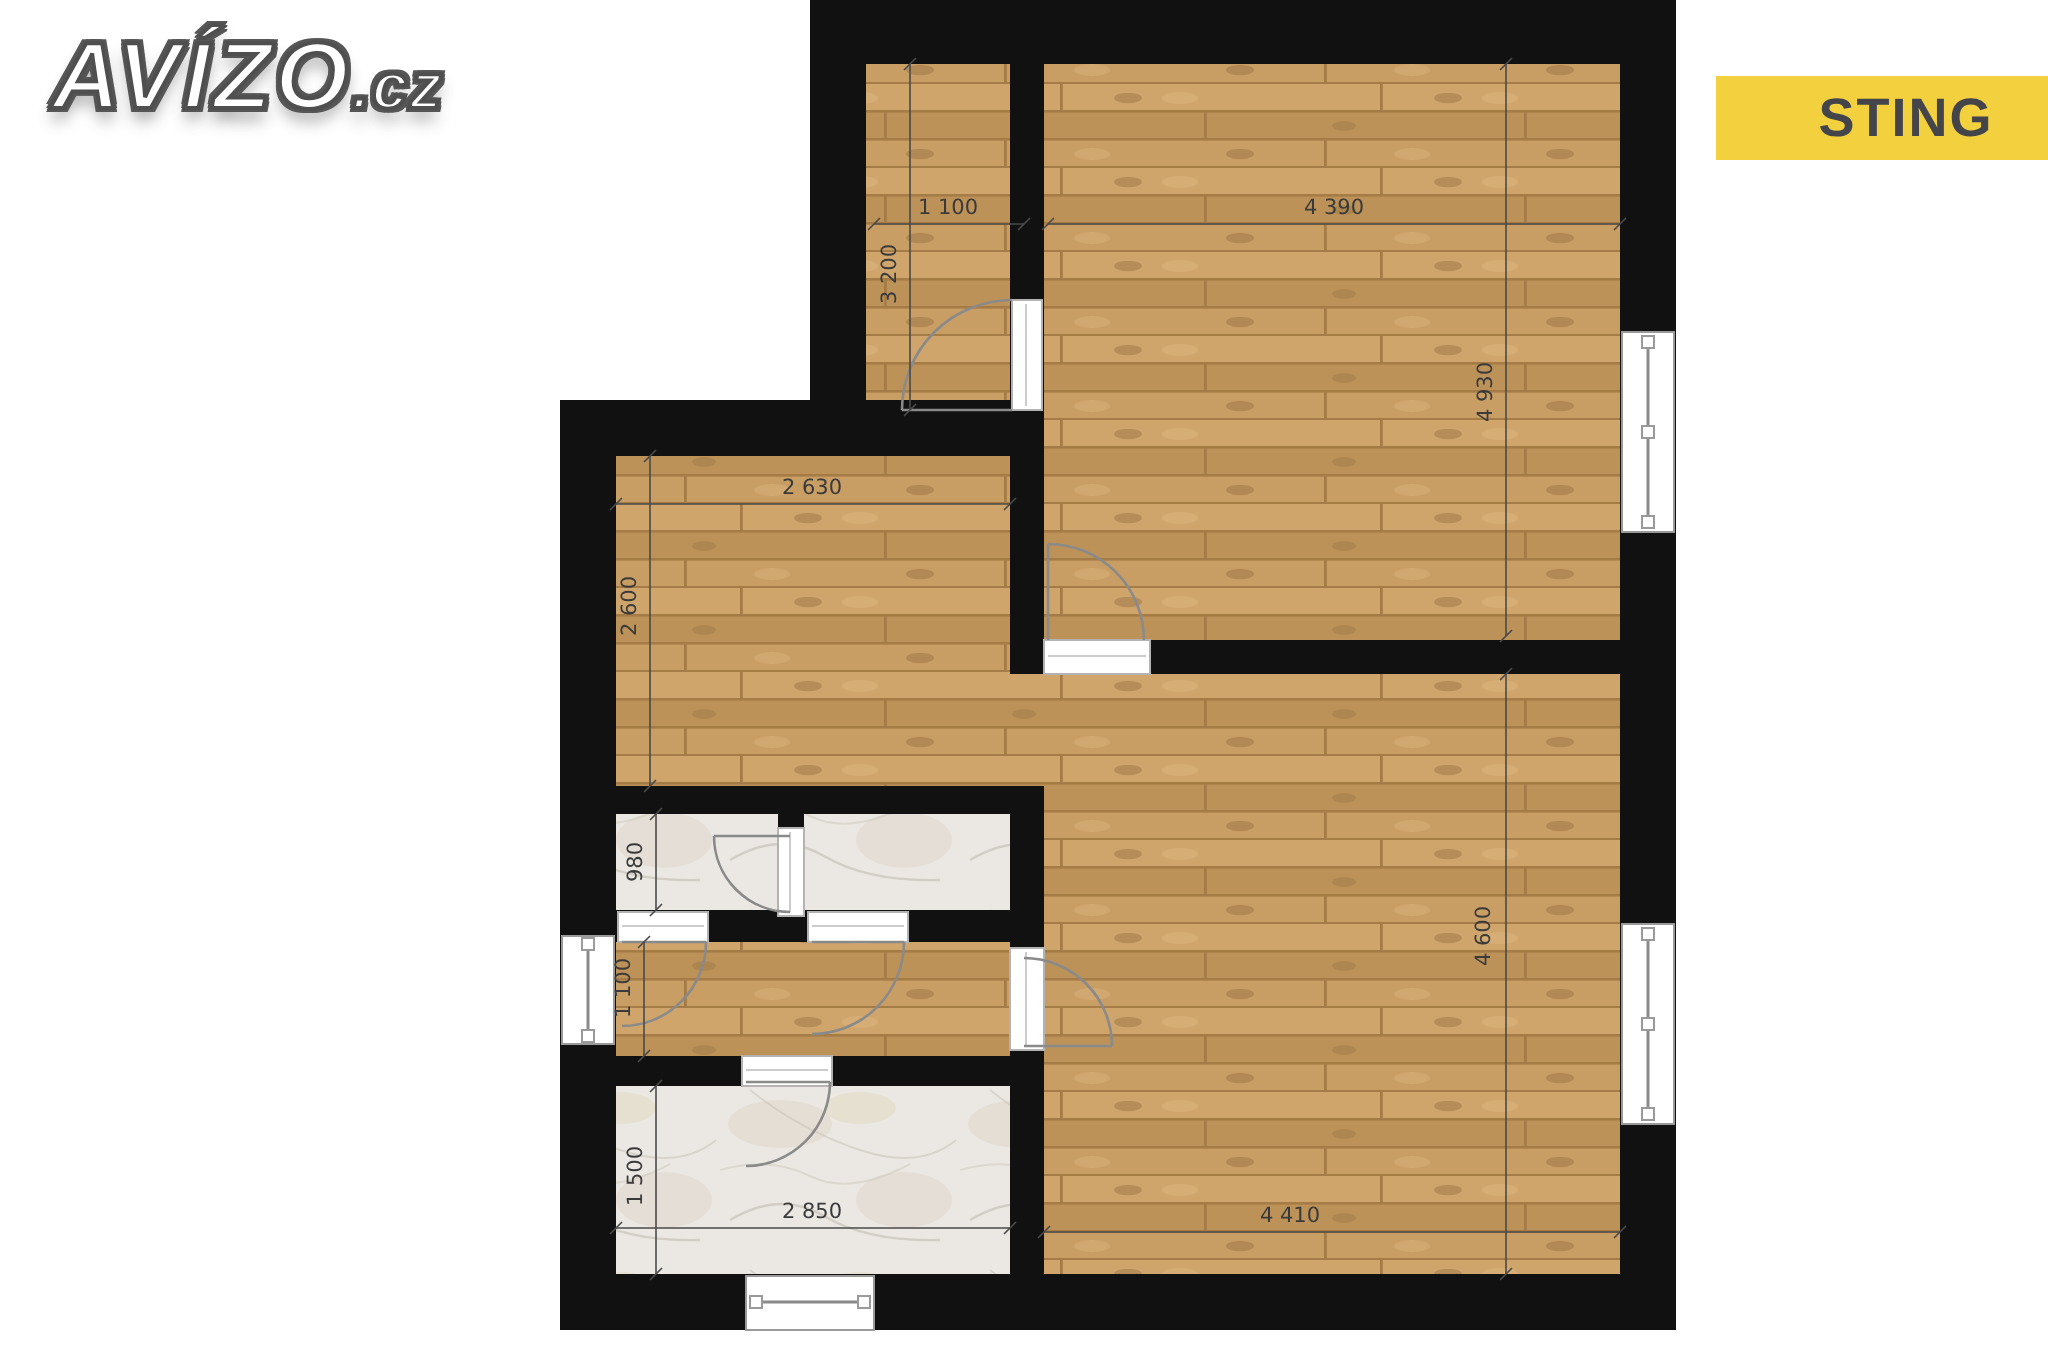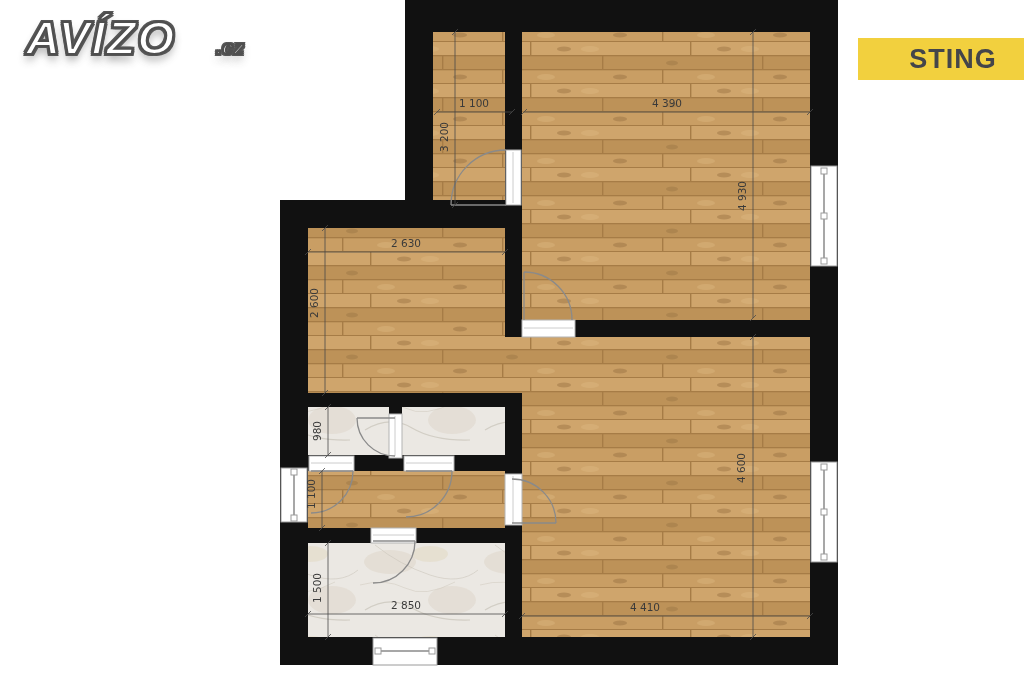--- a/index.html
+++ b/index.html
@@ -14,21 +14,21 @@
     font-size:47px; letter-spacing:2px; color:#ffffff;
     -webkit-text-stroke:2px #4f4f4f;
     text-shadow:
       -2px -2px 0 #565656, 2px -2px 0 #565656,
       -2px 2px 0 #565656, 2px 2px 0 #565656,
       -2px 0 0 #565656, 2px 0 0 #565656,
       0 -2px 0 #565656, 0 2px 0 #565656,
       0 6px 8px rgba(60,60,60,.45);
     white-space:nowrap;
   }
-  .logo .suffix { font-size:19px; letter-spacing:1px;margin-left:40px; }
+  .logo .suffix { font-size:32px; letter-spacing:1px; }
   .badge {
     position:absolute; left:858px; top:38px; width:190px; height:42px;
     background:#f2d03e; display:flex; align-items:center; justify-content:center;
     font-weight:bold; font-size:27px; color:#44454a; letter-spacing:1px;
     font-style:normal;
   }
   svg.plan { position:absolute; left:0; top:0; }
   text.dim {
     font-family:"DejaVu Sans", sans-serif;
     font-size:10.5px; fill:#3a3a3a;

